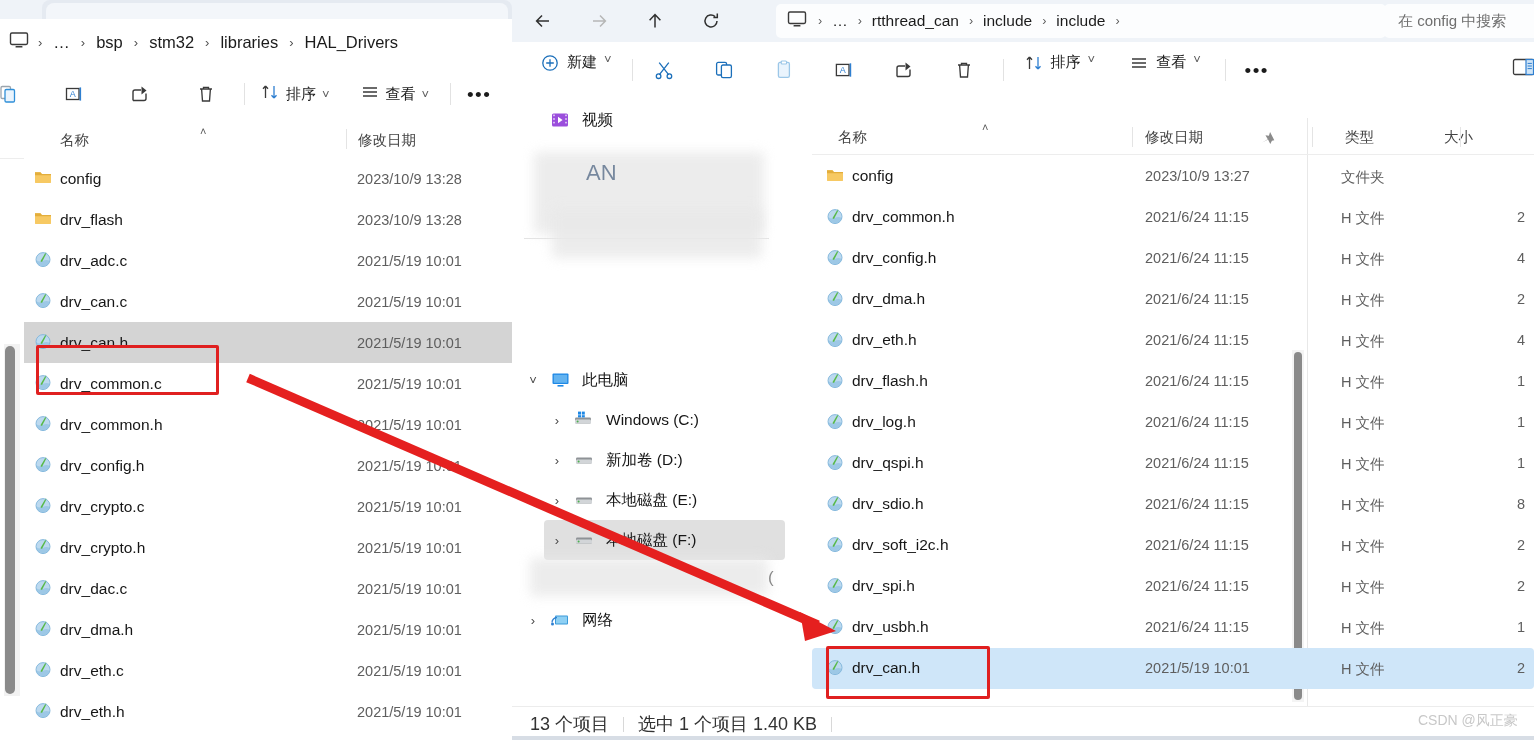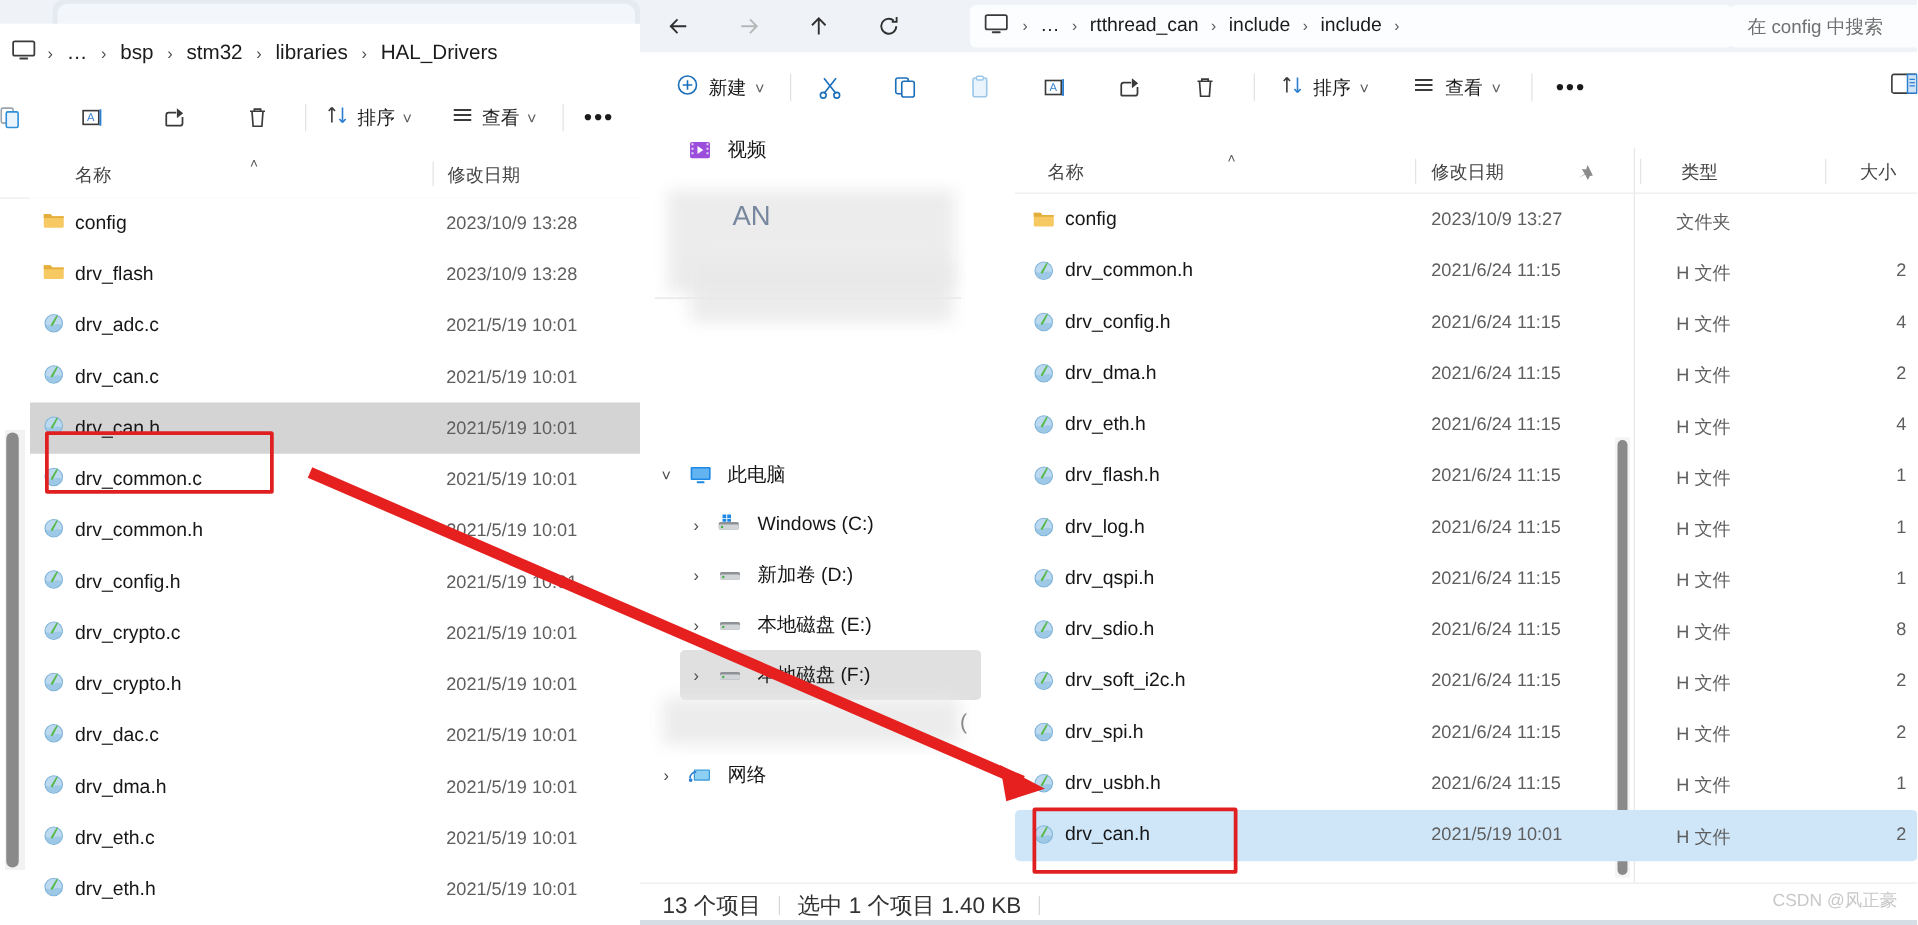--- a/index.html
+++ b/index.html
@@ -53,21 +53,21 @@
   #addressbar{position:absolute;left:264px;top:4px;width:600px;height:34px;background:#fcfdfe;
             border-radius:5px;display:flex;align-items:center;padding-left:10px;}
   #addressbar .crumb{font-size:15.5px;color:#1b1b1b;padding:3px 8px;border-radius:4px;white-space:nowrap;}
   #addressbar .sep{font-size:12.5px;color:#5a5a5a;padding:0 2px;}
   #searchbox{position:absolute;left:872px;top:4px;width:170px;height:34px;background:#fcfdfe;
             border-radius:5px;display:flex;align-items:center;padding-left:14px;}
   #search-placeholder{font-size:15px;color:#6f6f6f;white-space:nowrap;}
   #right-toolbar{position:absolute;left:0;top:42px;width:1022px;height:56px;background:#fff;
             display:flex;align-items:center;padding-left:18px;}
   #right-toolbar .tb{width:42px;height:34px;display:flex;align-items:center;justify-content:center;border-radius:5px;}
-  #right-toolbar .tbw{height:34px;display:flex;align-items:center;gap:7px;padding:0 10px;border-radius:5px;}
+  #right-toolbar .tbw{height:34px;display:flex;gap:7px;padding:0 10px;border-radius:5px;}
   #right-toolbar .tbl{font-size:15px;color:#1b1b1b;}
   #details-pane-btn{position:absolute;left:1000px;top:50px;width:40px;height:34px;display:flex;align-items:center;}
 
   
   #sidebar{position:absolute;left:8px;top:100px;width:265px;height:600px;background:#fff;overflow:hidden;text-align:right;}
   .snav{position:relative;height:40px;display:flex;align-items:center;border-radius:4px;}
   .snav .sexp{width:26px;display:flex;align-items:center;justify-content:center;}
   .snav .sico{width:28px;display:flex;align-items:center;justify-content:center;}
   .snav .slbl{font-size:15.5px;color:#161616;white-space:nowrap;}
   .snav.sel{background:#e0e0e0;}
@@ -583,21 +583,21 @@
   <div style="position:absolute;left:74px;top:160px;font-size:22px;color:#16365e;opacity:.55;">AN</div>
   <div style="position:absolute;left:256px;top:568px;font-size:17px;color:#5a5a5a;opacity:.7;">(</div>
 
   <div id="sidebar-scrollbar"></div>
   <div id="sidebar-scroll-thumb"></div>
 
   <div id="right-colhdr" style="left:300px;top:120px;width:722px;">
     <div class="ch" style="left:26px;">名称</div>
     <div class="ch" style="left:333px;">修改日期</div>
     <div class="ch" style="left:533px;">类型</div>
-    <div class="ch" style="left:676px;text-align:right;">大小</div>
+    <div class="ch" style="left:632px;text-align:right;">大小</div>
     <div style="position:absolute;left:170px;top:1px;font-size:11px;color:#555;">˄</div>
     <div class="cdiv" style="left:320px;"></div>
     <div class="cdiv" style="left:500px;"></div>
     <div class="cdiv" style="left:648px;"></div>
   </div>
 
   <div id="right-list" style="left:300px;top:156px;width:722px;">
       <div class="rrow">
         <span class="fi ico"><svg width="18" height="18" viewBox="0 0 18 18">
             <path d="M1 4.2h5.4l1.5 1.7H17v8.3a.9.9 0 0 1-.9.9H1.9a.9.9 0 0 1-.9-.9z" fill="#f7c963"></path>

